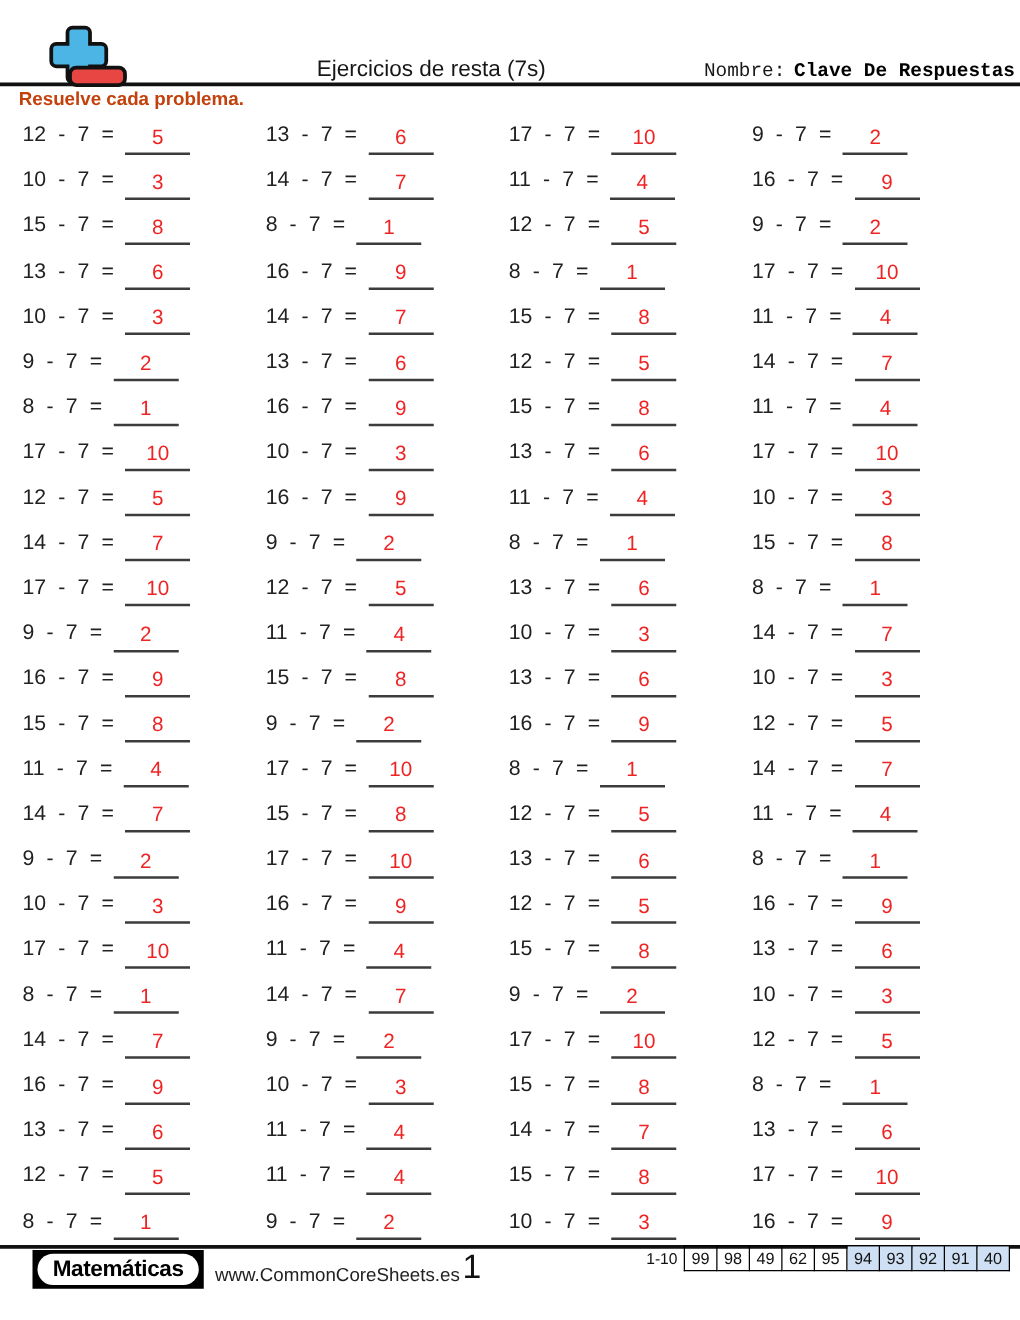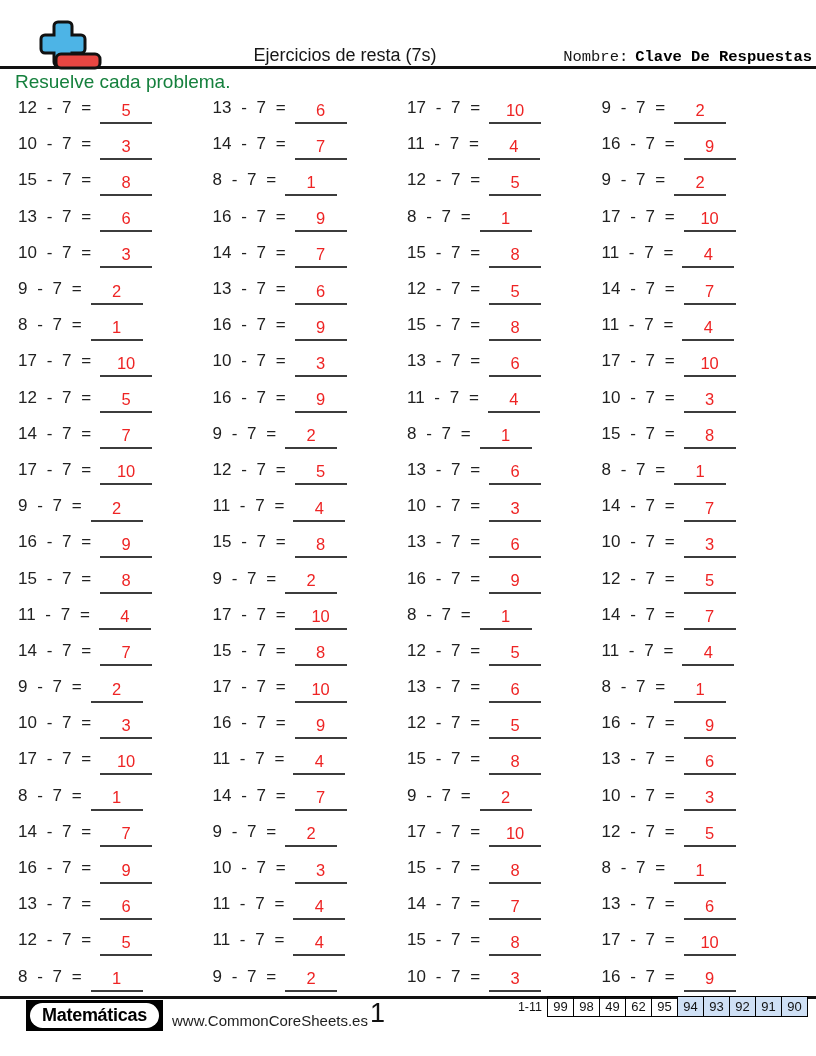--- a/index.html
+++ b/index.html
@@ -7,21 +7,21 @@
     width:816px;height:1056px;position:relative;background:#ffffff;
     font-family:"Liberation Sans", sans-serif;color:#1e1e1e;overflow:hidden;
   }
   
   .header-line{position:absolute;left:0;top:66px;width:816px;height:3px;background:#111;}
   .logo{position:absolute;left:39px;top:20px;width:66px;height:52px;z-index:2;}
   .title{position:absolute;left:0;top:45px;width:690px;text-align:center;font-size:18px;color:#171717;}
   .name-area{position:absolute;top:48px;right:4px;display:flex;align-items:baseline;gap:7px;font-size:15.5px;font-family:Liberation Mono, monospace;}
   .name-label{color:#171717;}
   .name-value{font-weight:bold;}
-  .instruction{position:absolute;left:15px;top:71px;font-size:19px;font-weight:normal;color:#15803d;}
+  .instruction{position:absolute;left:15px;top:71px;font-size:15px;font-weight:bold;color:#c2410c;}
   
   .problems{position:absolute;left:18px;top:90px;width:778px;display:grid;grid-template-columns:repeat(4,1fr);}
   .pcol{display:flex;flex-direction:column;}
   .problem{height:36.2px;display:flex;align-items:center;font-size:17px;}
   .expr{word-spacing:5px;color:#212121;white-space:pre;}
   .blank{
     margin-left:9px;width:52px;text-align:center;
     border-bottom:2px solid #3c3c3c;padding-bottom:2px;
     font-size:16.5px;transform:translateY(4px);
   }
@@ -470,26 +470,26 @@
 
 <div class="footer-line"></div>
 <div class="badge">
   <div class="badge-pill">Matemáticas</div>
 </div>
 <div class="website">www.CommonCoreSheets.es</div>
 <div class="pagenum">1</div>
 <table class="score">
   <tbody>
       <tr>
-        <td class="score-label" style="text-align: right;">1-11</td>
+        <td class="score-label" style="text-align: right;">1-10</td>
         <td class="score-cell">99</td>
         <td class="score-cell">98</td>
         <td class="score-cell">49</td>
         <td class="score-cell">62</td>
         <td class="score-cell">95</td>
         <td class="score-cell shaded">94</td>
         <td class="score-cell shaded">93</td>
         <td class="score-cell shaded">92</td>
         <td class="score-cell shaded">91</td>
-        <td class="score-cell shaded">90</td>
+        <td class="score-cell shaded">40</td>
       </tr>
     </tbody>
 </table>
 
 </body></html>

